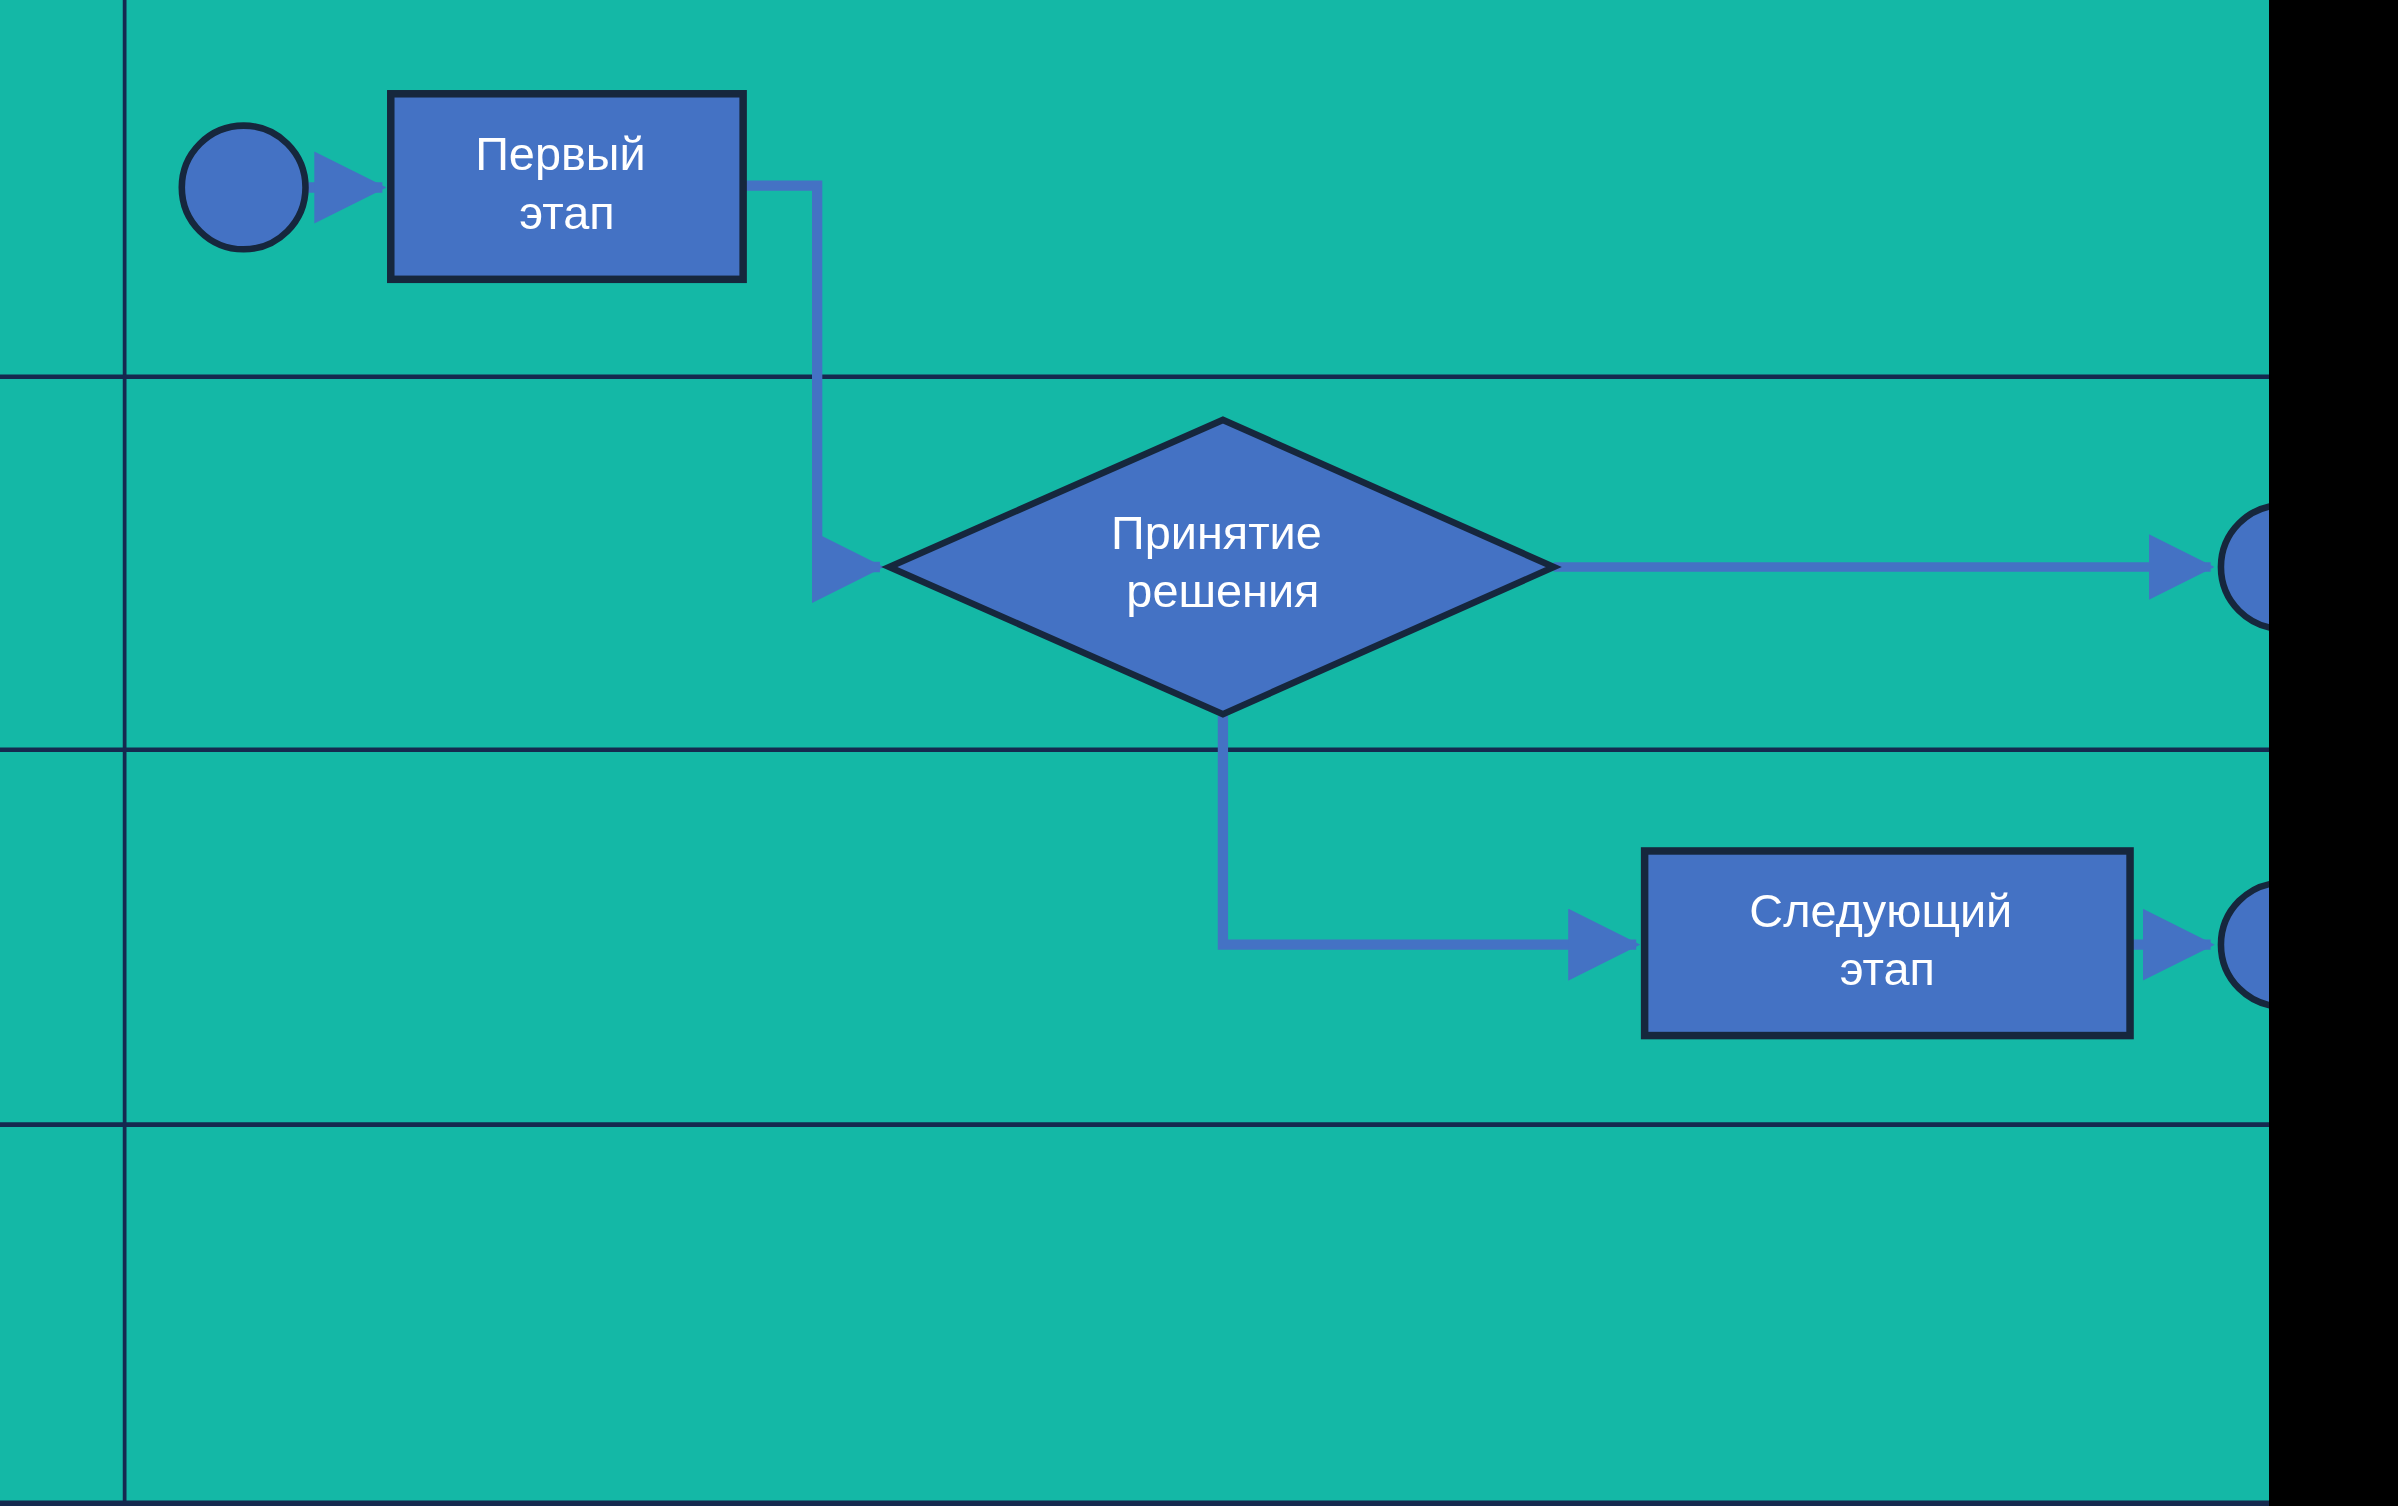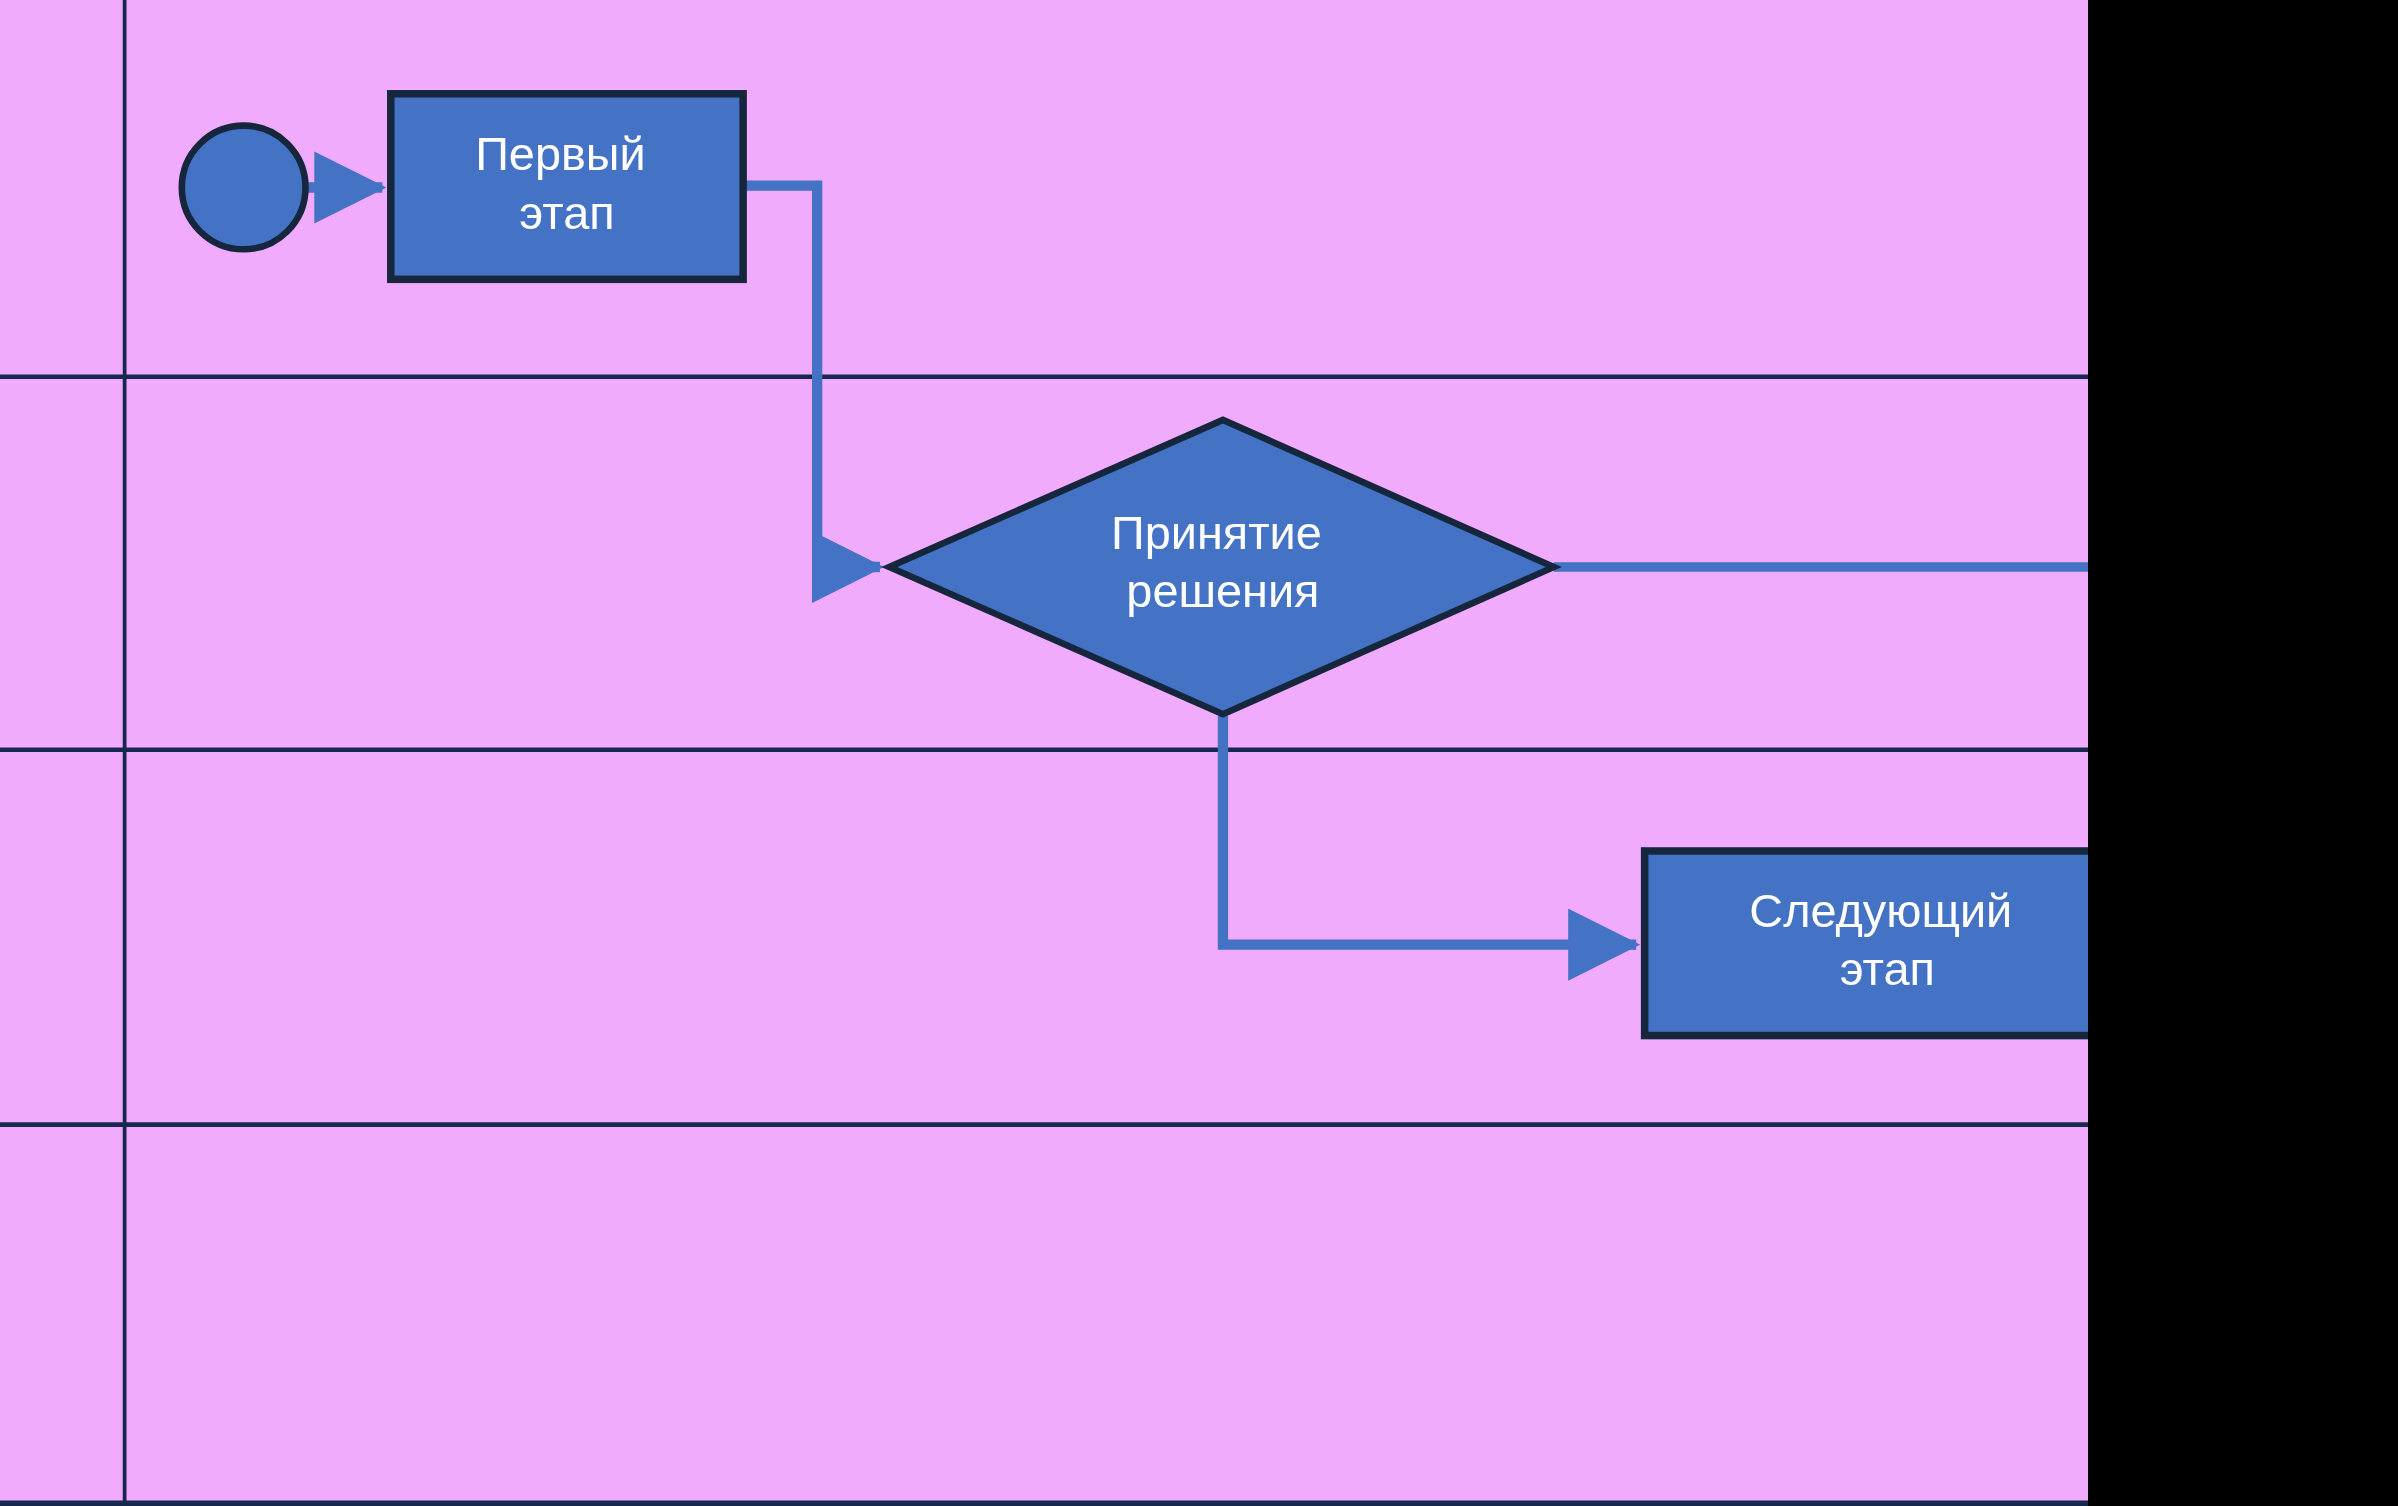--- a/index.html
+++ b/index.html
@@ -6,23 +6,23 @@
   html, body {
     margin: 0;
     padding: 0;
     background: #000000;
   }
   body {
     font-family: "Liberation Sans", sans-serif;
   }
   #canvas {
     position: relative;
-    width: 2088px;
+    width: 2269px;
     height: 1507px;
-    background: #f0abfc;
+    background: #14b8a6;
     overflow: hidden;
   }
   #diagram-svg {
     position: absolute;
     left: 0;
     top: 0;
     width: 2399px;
     height: 1507px;
     display: block;
   }

